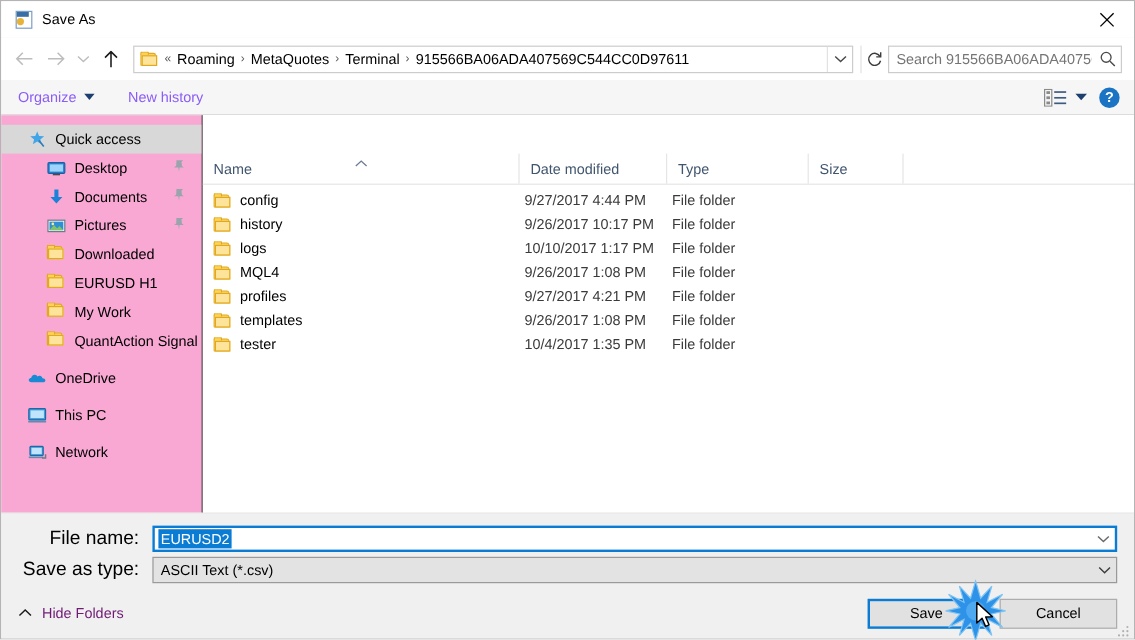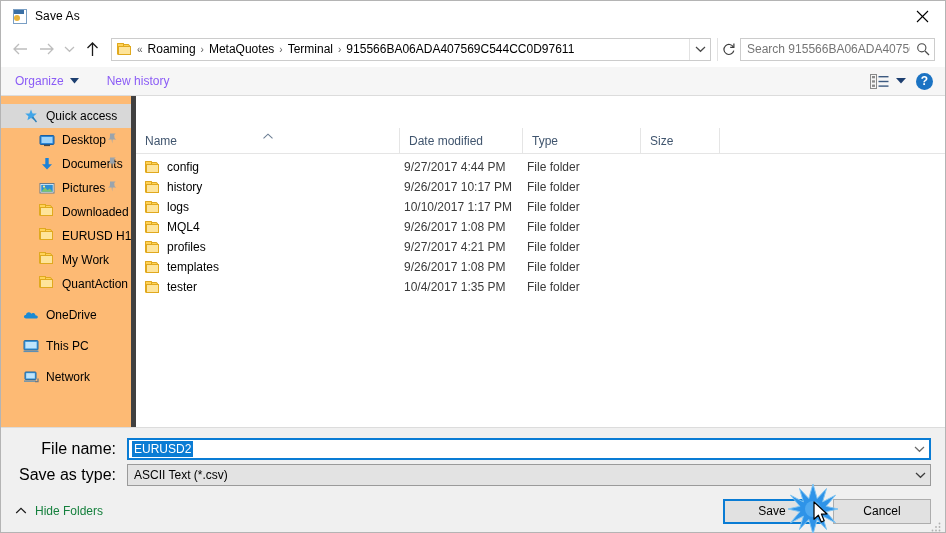--- a/index.html
+++ b/index.html
@@ -200,24 +200,24 @@
 
   
   .body {
     flex: 1 1 auto;
     display: flex;
     background: #ffffff;
     min-height: 0;
     border-bottom: 1px solid #dcdcdc;
   }
   .sidebar {
-    width: 135px;
-    flex: 0 0 auto;
-    background: #fdba74;
-    border-right: 5px solid #404040;
+    width: 168px;
+    flex: 0 0 auto;
+    background: #f9a8d4;
+    border-right: 1px solid #404040;
     padding-top: 8px;
     box-sizing: border-box;
     overflow: hidden;
   }
   .side-item {
     height: 24px;
     display: flex;
     align-items: center;
     font-size: 12px;
     color: #000000;
@@ -413,21 +413,21 @@
     align-items: center;
     padding: 0 14px;
     box-sizing: border-box;
     position: relative;
   }
   .hide-folders {
     display: flex;
     align-items: flex-end;
     gap: 8px;
     font-size: 12px;
-    color: #15803d;
+    color: #701a75;
   }
   .btns {
     margin-left: auto;
     display: flex;
     align-items: center;
     gap: 12px;
   }
   .btn {
     width: 98px;
     height: 25px;

